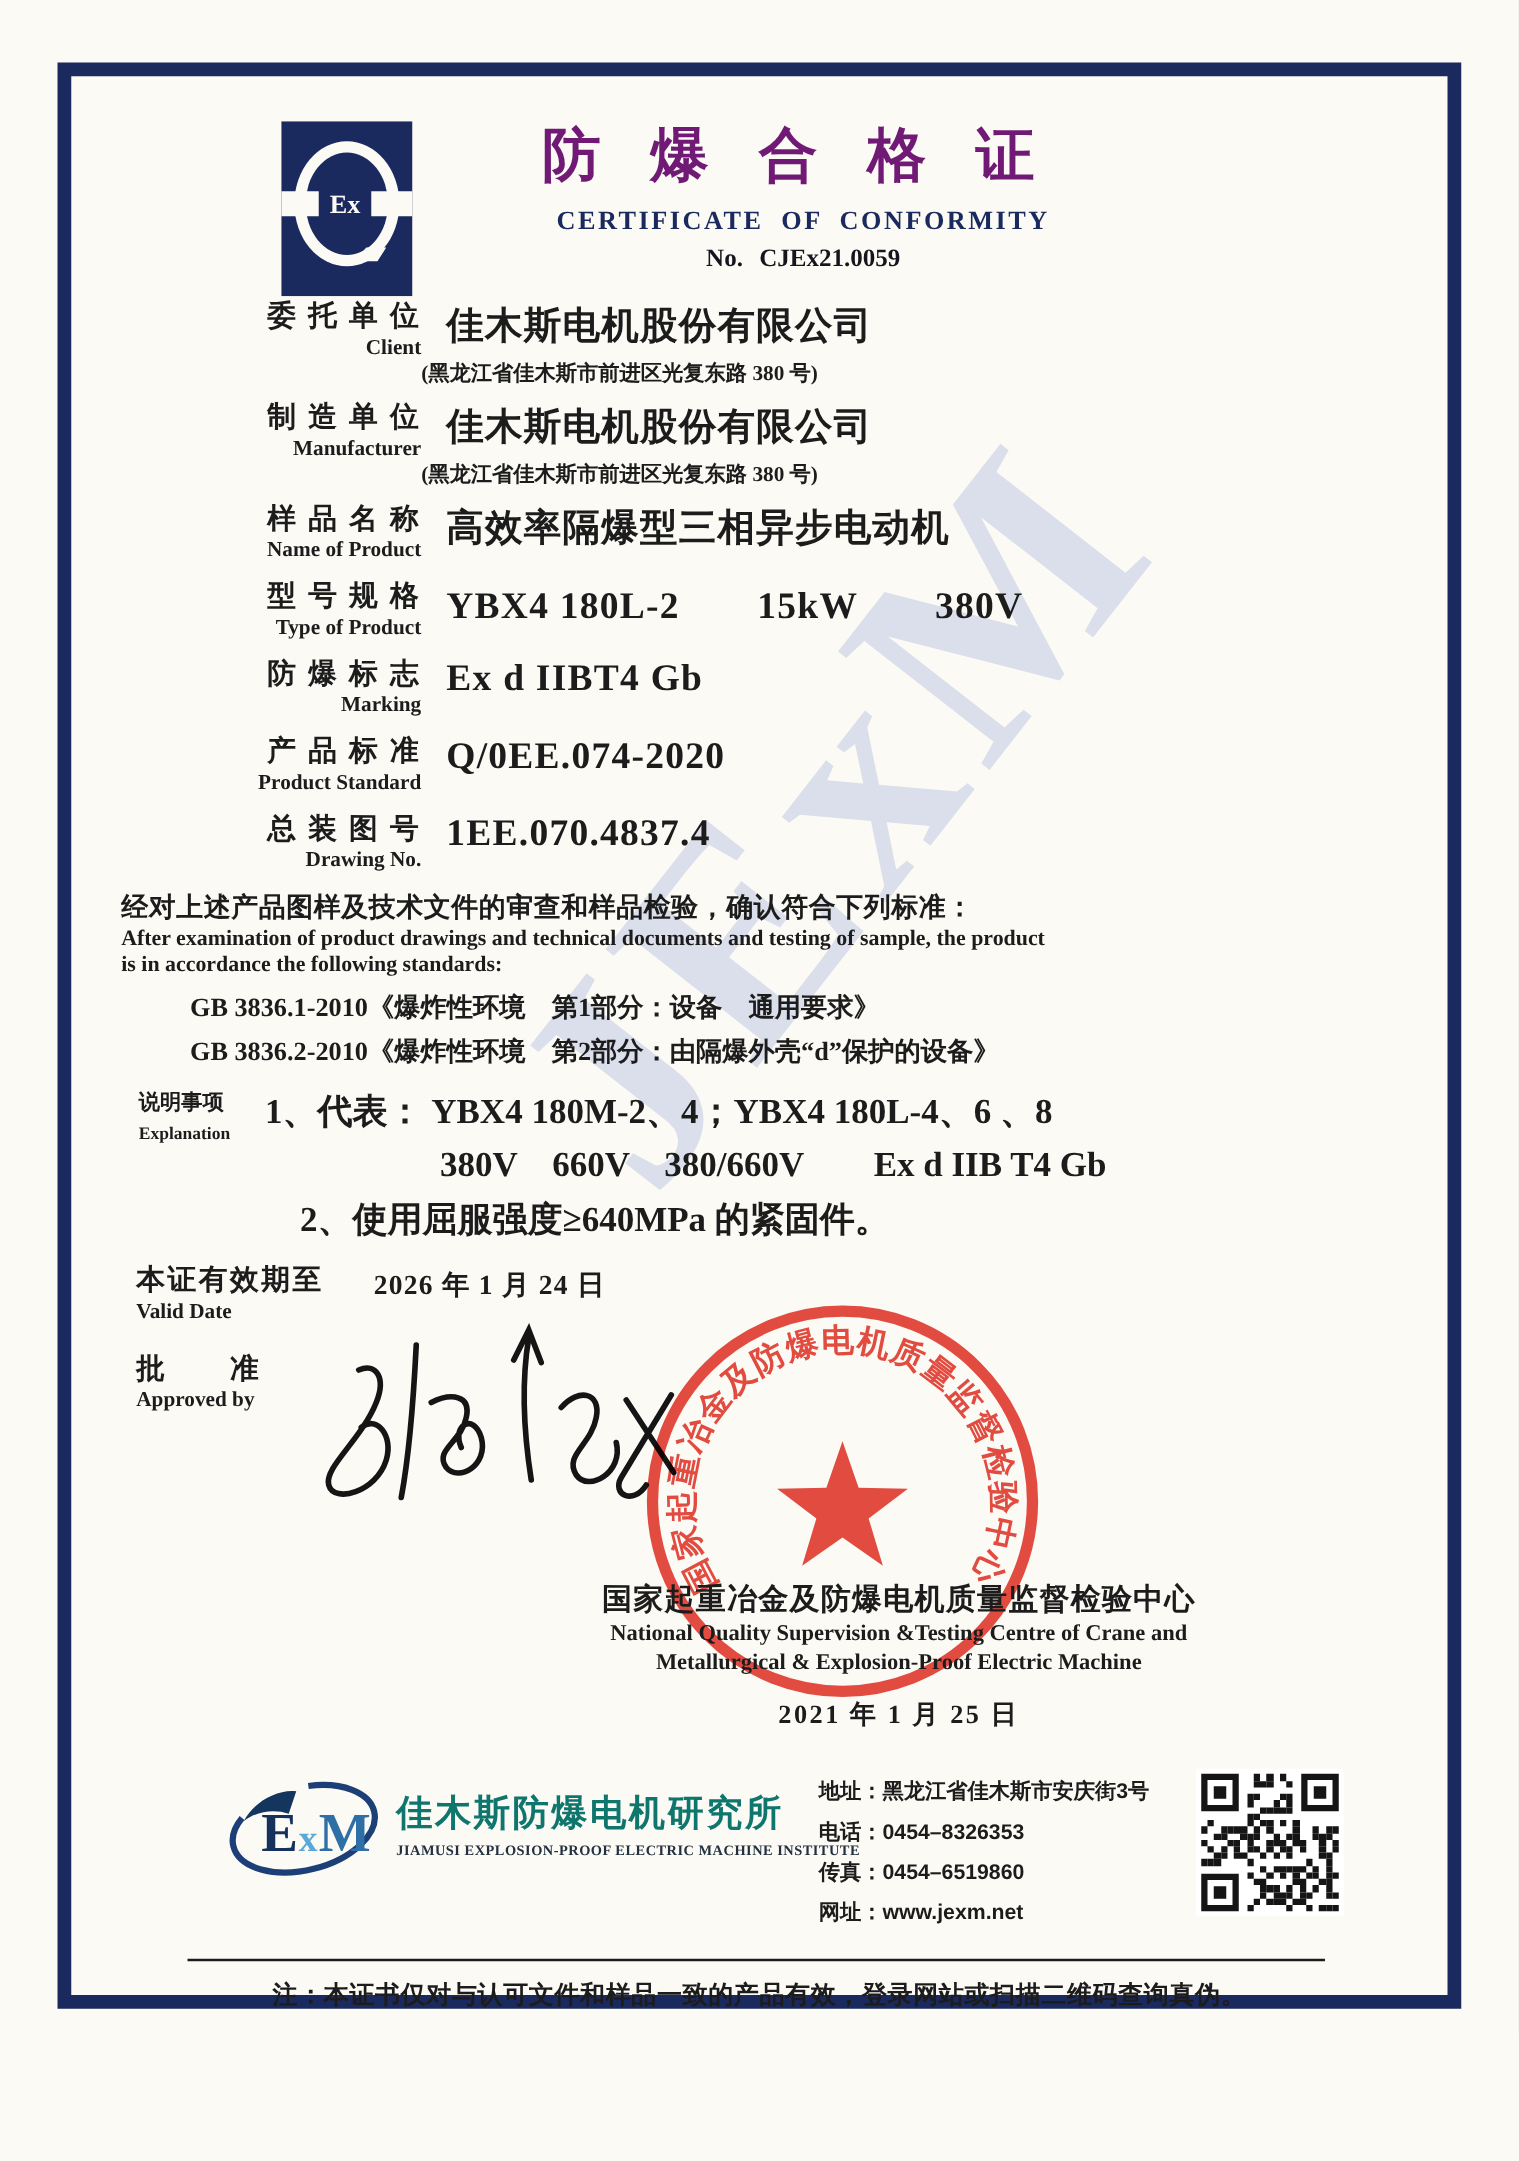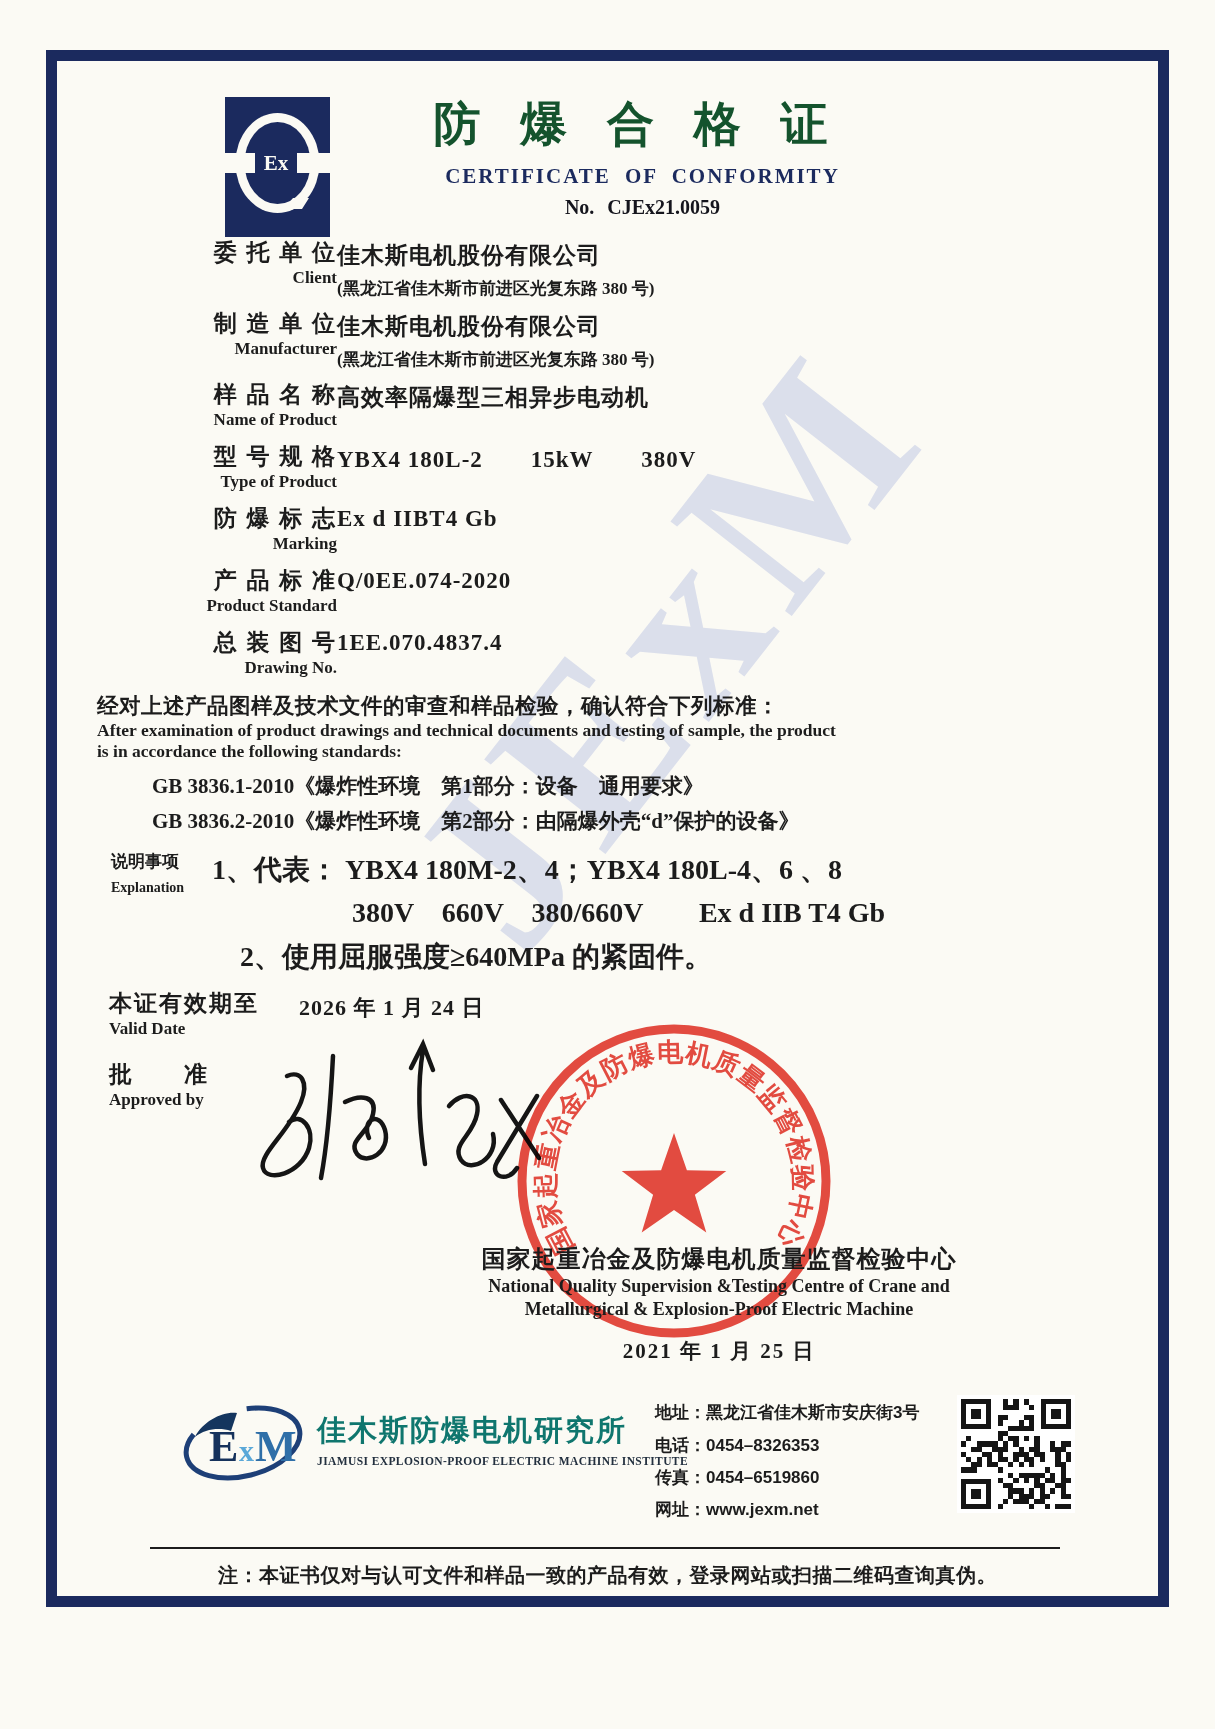--- a/index.html
+++ b/index.html
@@ -10,32 +10,32 @@
          border:11px solid #1b2a5e;box-sizing:border-box;}
   .watermark{position:absolute;left:310px;top:470px;width:780px;z-index:0;
              font-size:235px;font-weight:bold;letter-spacing:14px;color:#b9c2e2;opacity:.48;
              transform:rotate(-52deg);transform-origin:center;pointer-events:none;
              font-family:"Liberation Serif","DejaVu Serif",serif;}
   .content{position:relative;z-index:1;}
 
   
   .ex-logo{position:absolute;left:168px;top:36px;}
   .title-wrap{text-align:center;padding-top:32px;}
-  .title-cn{font-size:47px;font-weight:bold;color:#14532d;letter-spacing:14px;margin:0 0 0 60px;width:740px;display:inline-block;}
+  .title-cn{font-size:47px;font-weight:bold;color:#701a75;letter-spacing:14px;margin:0 0 0 60px;width:740px;display:inline-block;}
   .cert-en{font-size:21px;font-weight:bold;color:#1b2a5e;letter-spacing:2px;word-spacing:7px;margin-top:8px;margin-left:70px;}
   .cert-no{font-size:20px;font-weight:bold;color:#15151d;word-spacing:8px;margin-top:7px;margin-left:70px;}
 
   
   .rows{margin:20px 30px 0 52px;}
   .row{display:flex;margin-bottom:10px;min-height:52px;}
   .row-label{width:228px;flex:none;text-align:right;}
   .label-cn{font-size:23px;font-weight:bold;letter-spacing:2px;line-height:1.25;}
   .label-en{font-size:17px;font-weight:bold;line-height:1.2;}
   .row-value{padding-top:1px;}
-  .value-main{font-size:23px;font-weight:bold;letter-spacing:1px;}
+  .value-main{font-size:30px;font-weight:bold;letter-spacing:1px;margin-left:20px;}
   .value-sub{font-size:17px;font-weight:bold;margin-top:6px;}
 
   
   .statement{margin:10px 28px 0 40px;}
   .stmt-cn{font-size:21.5px;font-weight:bold;letter-spacing:.5px;}
   .stmt-en{font-size:17.5px;font-weight:bold;line-height:1.22;}
   .standards{margin:6px 0 0 55px;font-size:21px;font-weight:bold;line-height:1.7;}
 
   
   .expl{position:relative;margin:8px 28px 0 40px;font-weight:bold;}

